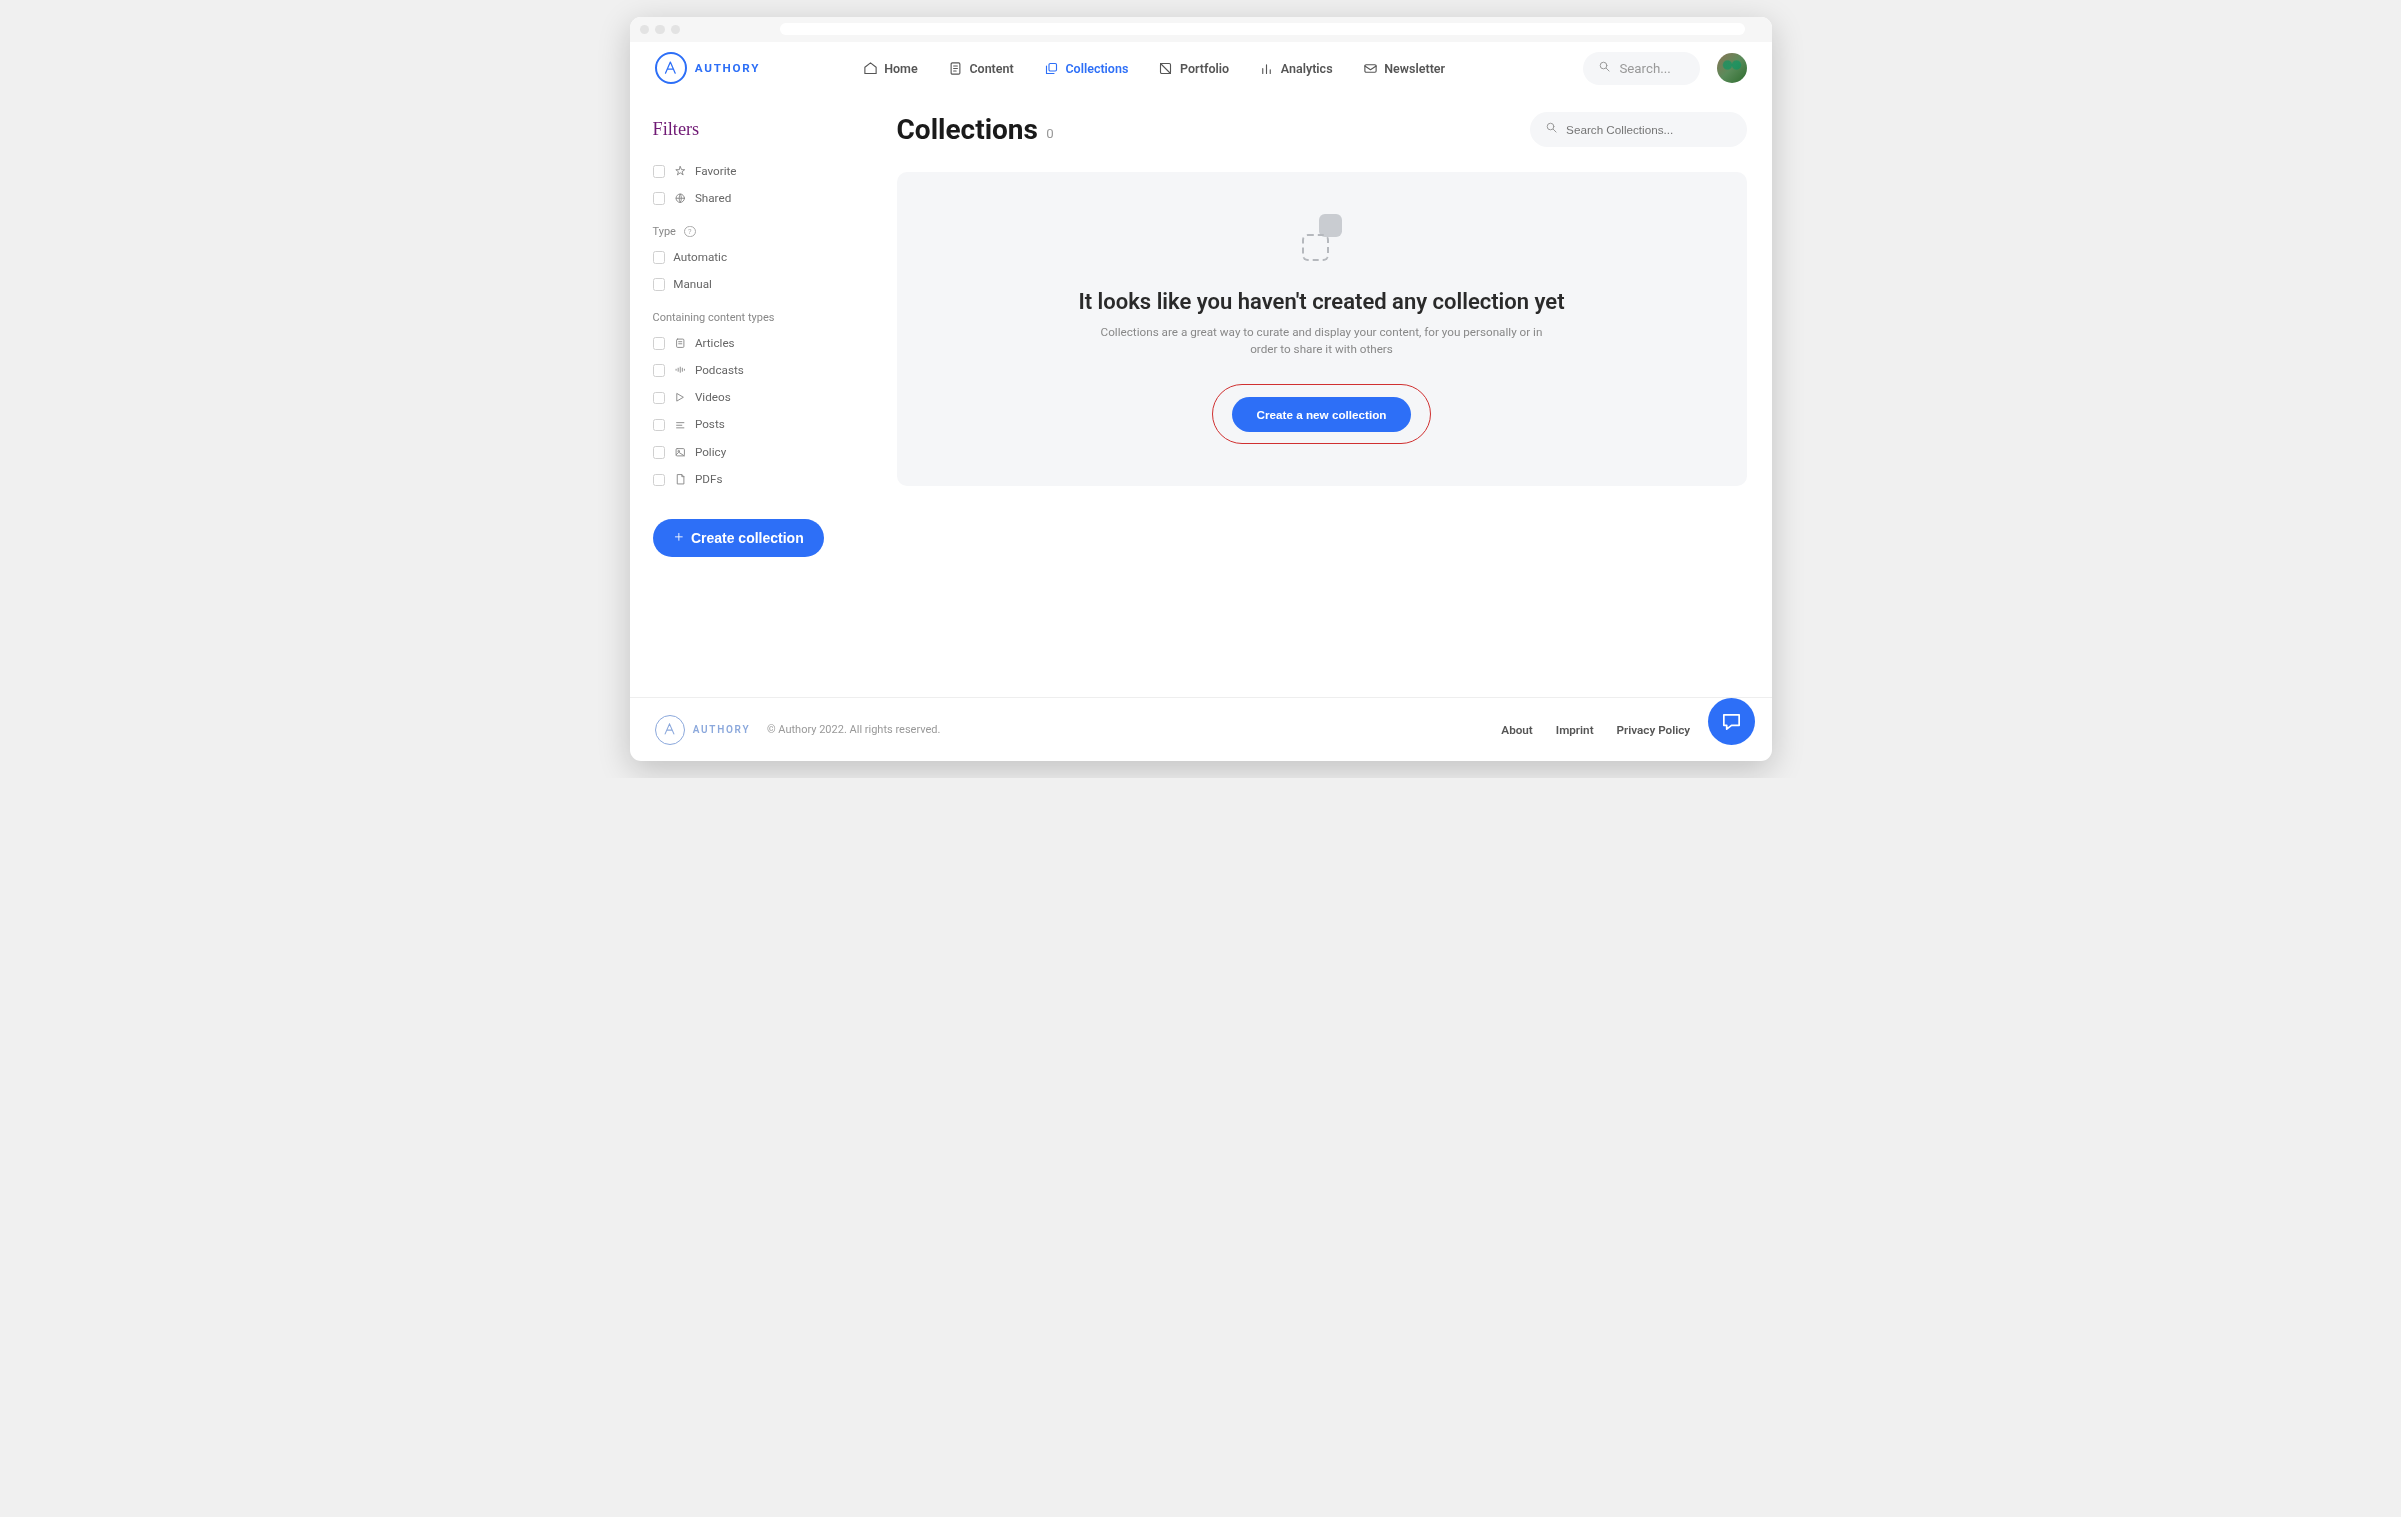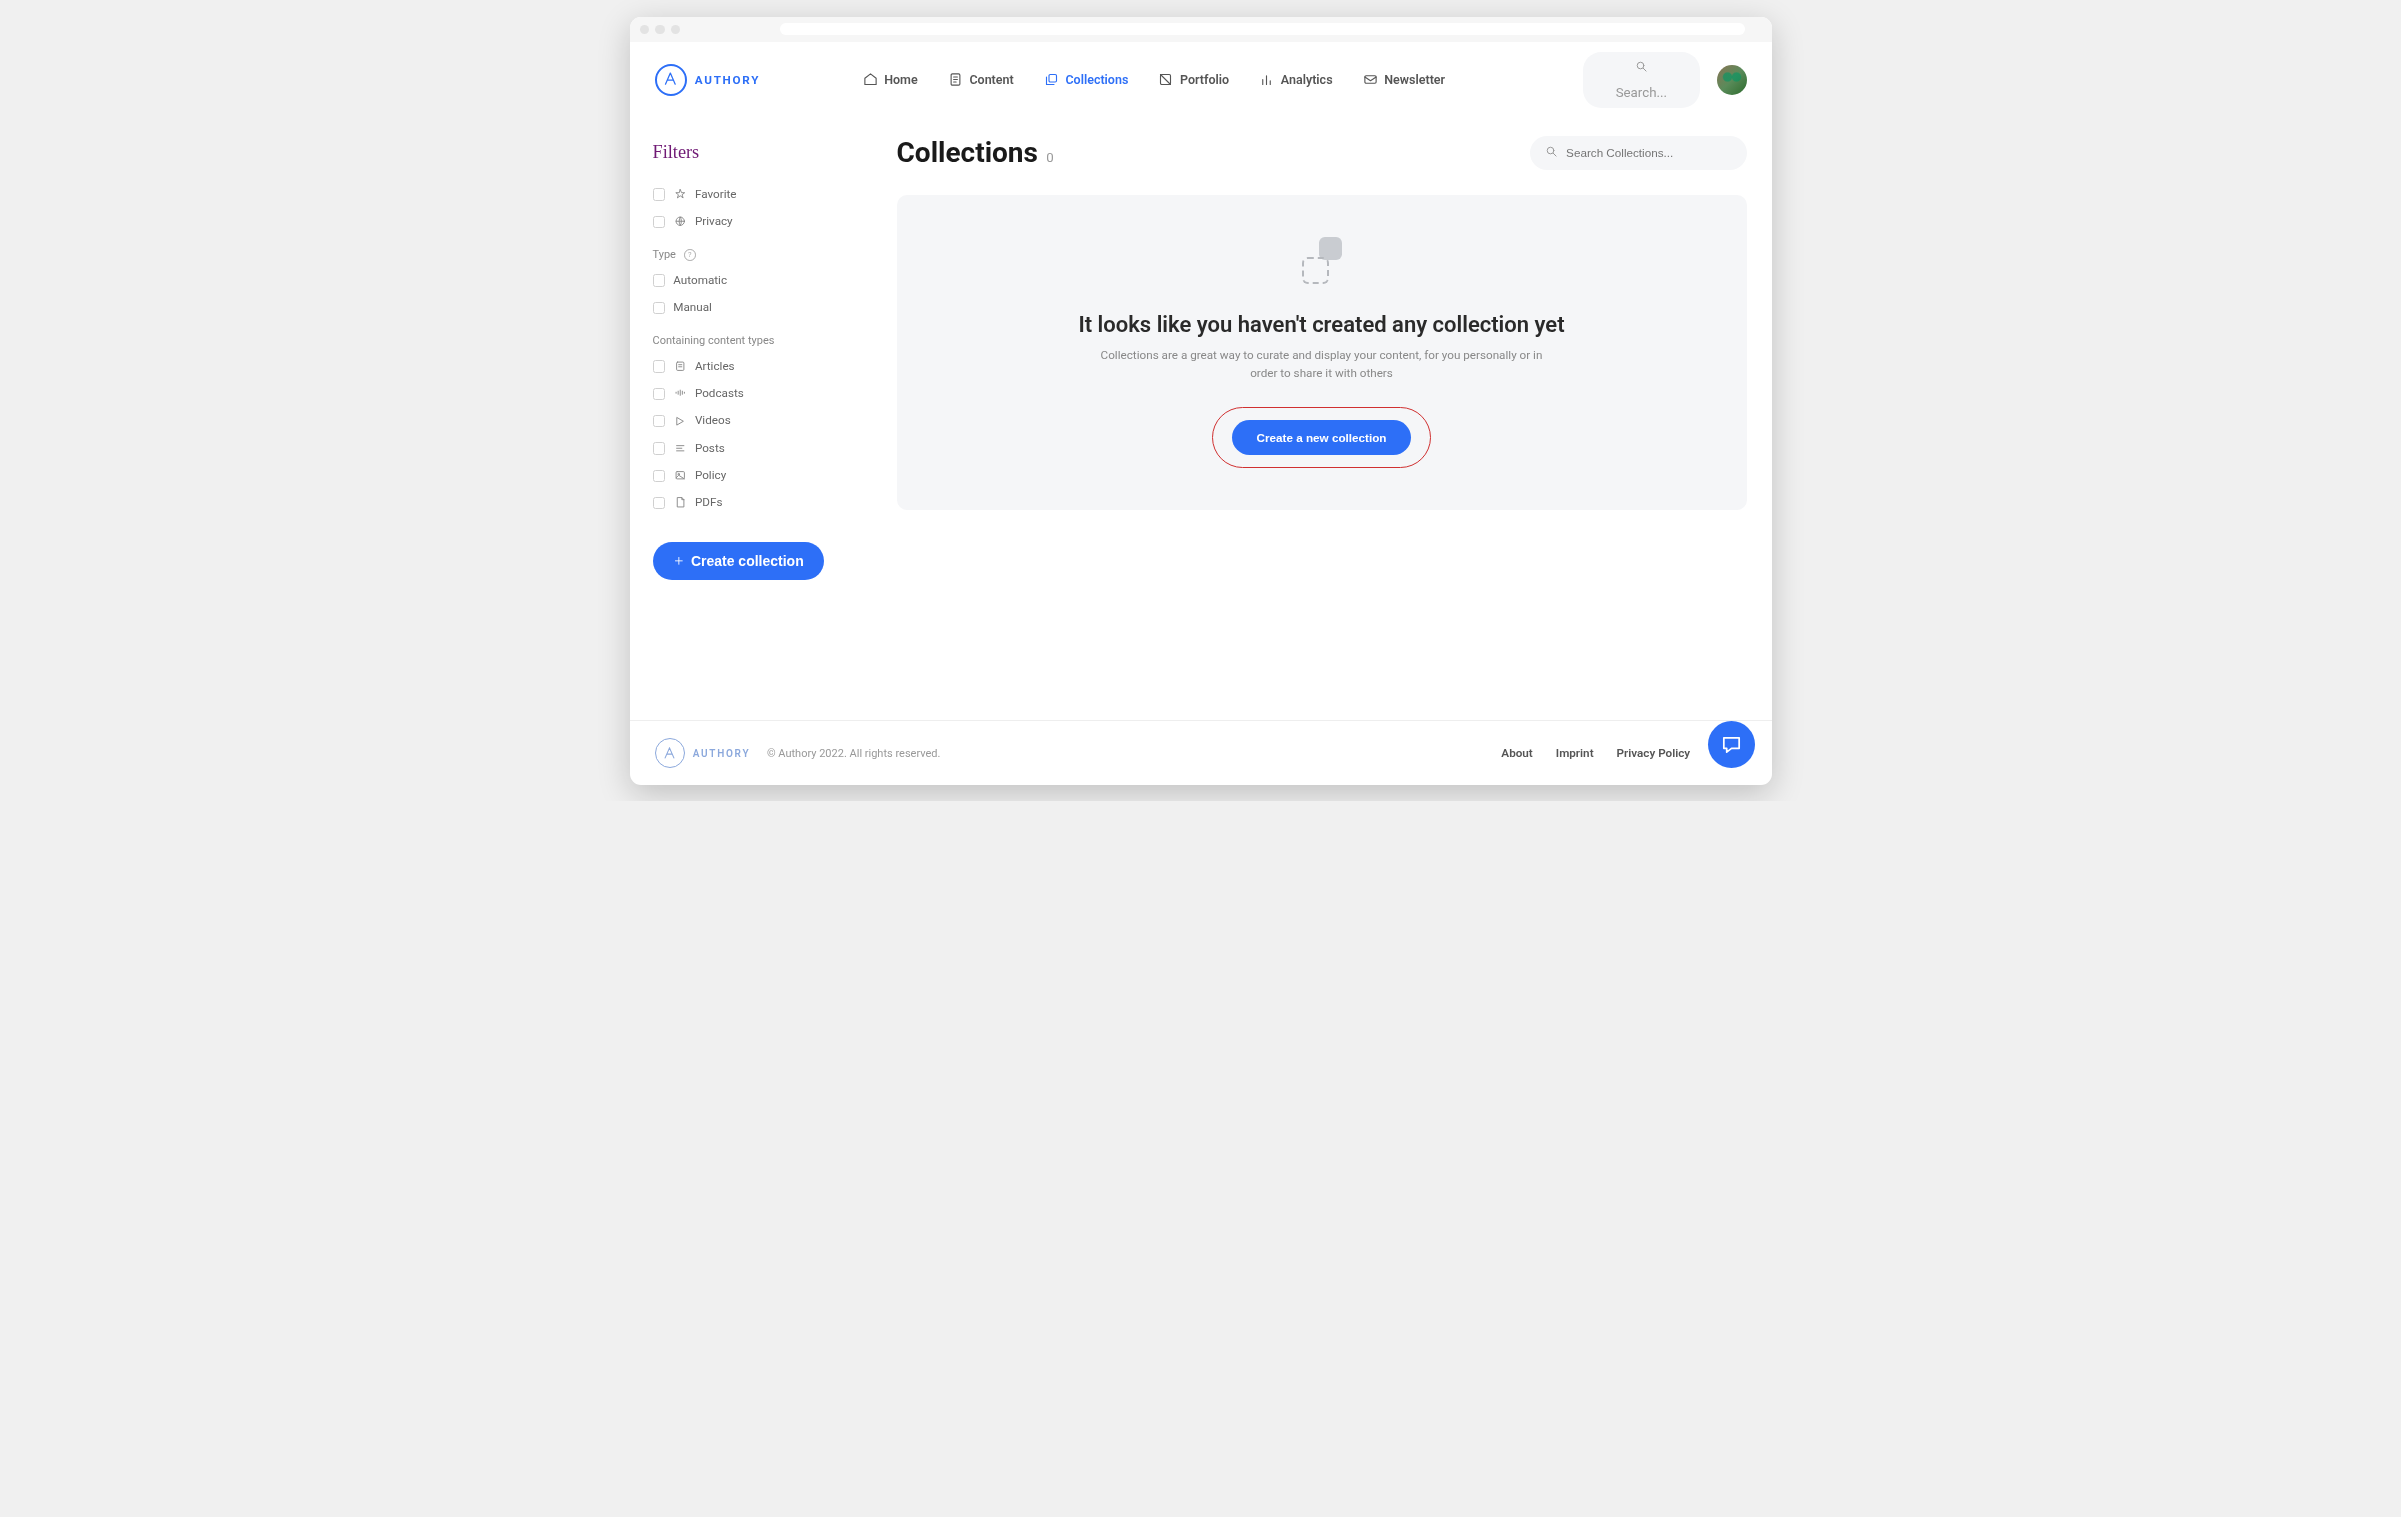--- a/index.html
+++ b/index.html
@@ -42,21 +42,21 @@
 }
 .logo-text { color: #2d6ff7; font-weight: 700; letter-spacing: 1.7px; font-size: 11.7px; }
 
 .nav { display: flex; gap: 30px; flex: 1; }
 .nav-item { display: flex; align-items: center; gap: 6.7px; color: #555; font-weight: 600; font-size: 12.5px; cursor: pointer; }
 .nav-item.active { color: #2d6ff7; }
 .nav-icon { width: 15px; height: 15px; display: inline-flex; align-items: center; justify-content: center; }
 
 .search-top {
   background: #f5f6f8; border-radius: 18.3px; padding: 8.3px 15px;
-  display: flex; align-items: center; gap: 8.3px; width: 117px; color: #999; flex-direction: column;
+  display: flex; align-items: center; gap: 8.3px; width: 117px; color: #999;
 }
 .avatar {
   width: 30px; height: 30px; border-radius: 50%;
   background: linear-gradient(135deg, #8b7355 0%, #5a8b5a 50%, #2d6b2d 100%);
   margin-left: 16.7px; position: relative; overflow: hidden;
 }
 .avatar::after {
   content: ""; position: absolute; inset: 0;
   background: radial-gradient(circle at 35% 40%, rgba(0,150,100,0.6) 15%, transparent 20%),
               radial-gradient(circle at 65% 40%, rgba(0,150,100,0.6) 15%, transparent 20%);
@@ -229,21 +229,21 @@
         <span>Favorite</span>
       </div>
       <div class="filter-item">
         <span class="checkbox"></span>
         <span class="filter-icon">
             <svg viewBox="0 0 24 24" width="12.5" height="12.5">
               <circle cx="12" cy="12" r="8"></circle>
               <path d="M4 12h16M12 4c3 3 3 13 0 16M12 4c-3 3-3 13 0 16"></path>
             </svg>
           </span>
-        <span>Privacy</span>
+        <span>Shared</span>
       </div>
 
       <div class="section-label">
         <span>Type</span>
         <span class="help-circle">?</span>
       </div>
       <div class="filter-item">
         <span class="checkbox"></span>
         <span>Automatic</span>
       </div>

